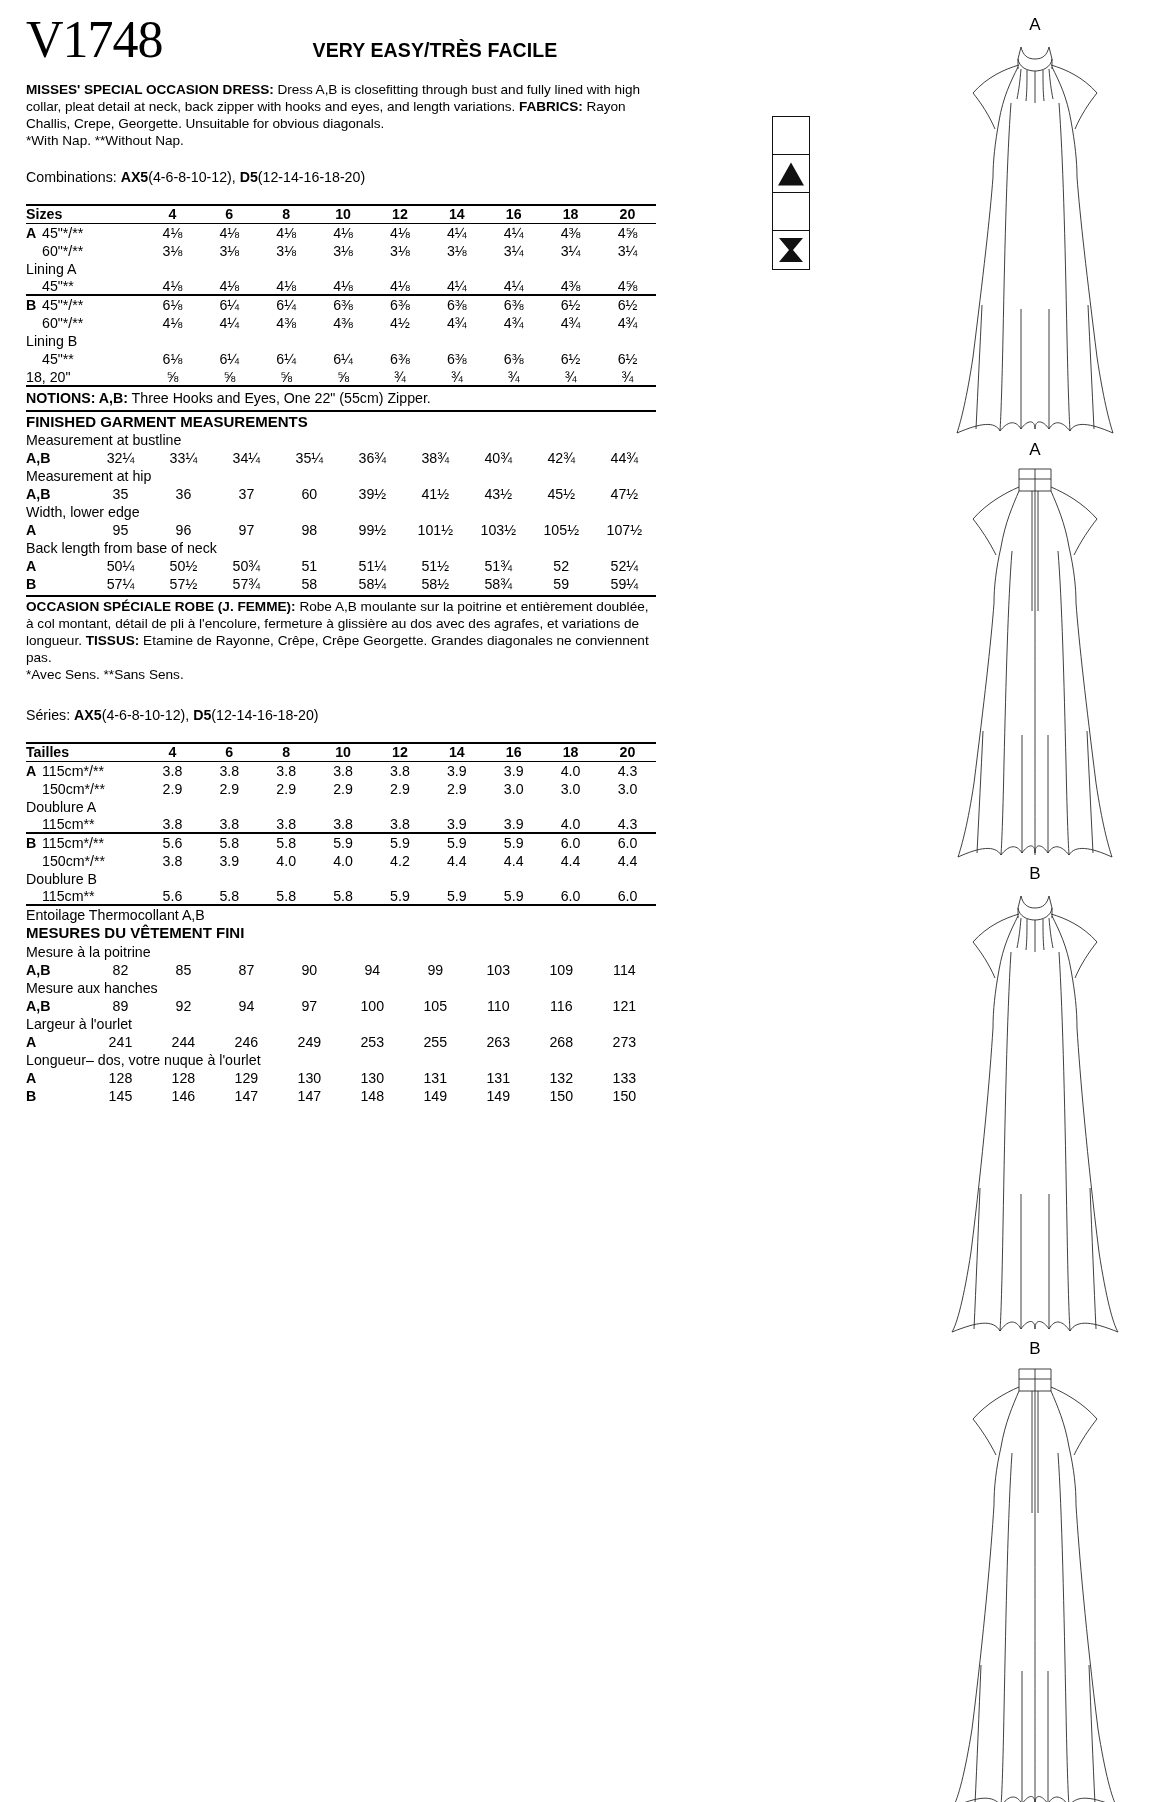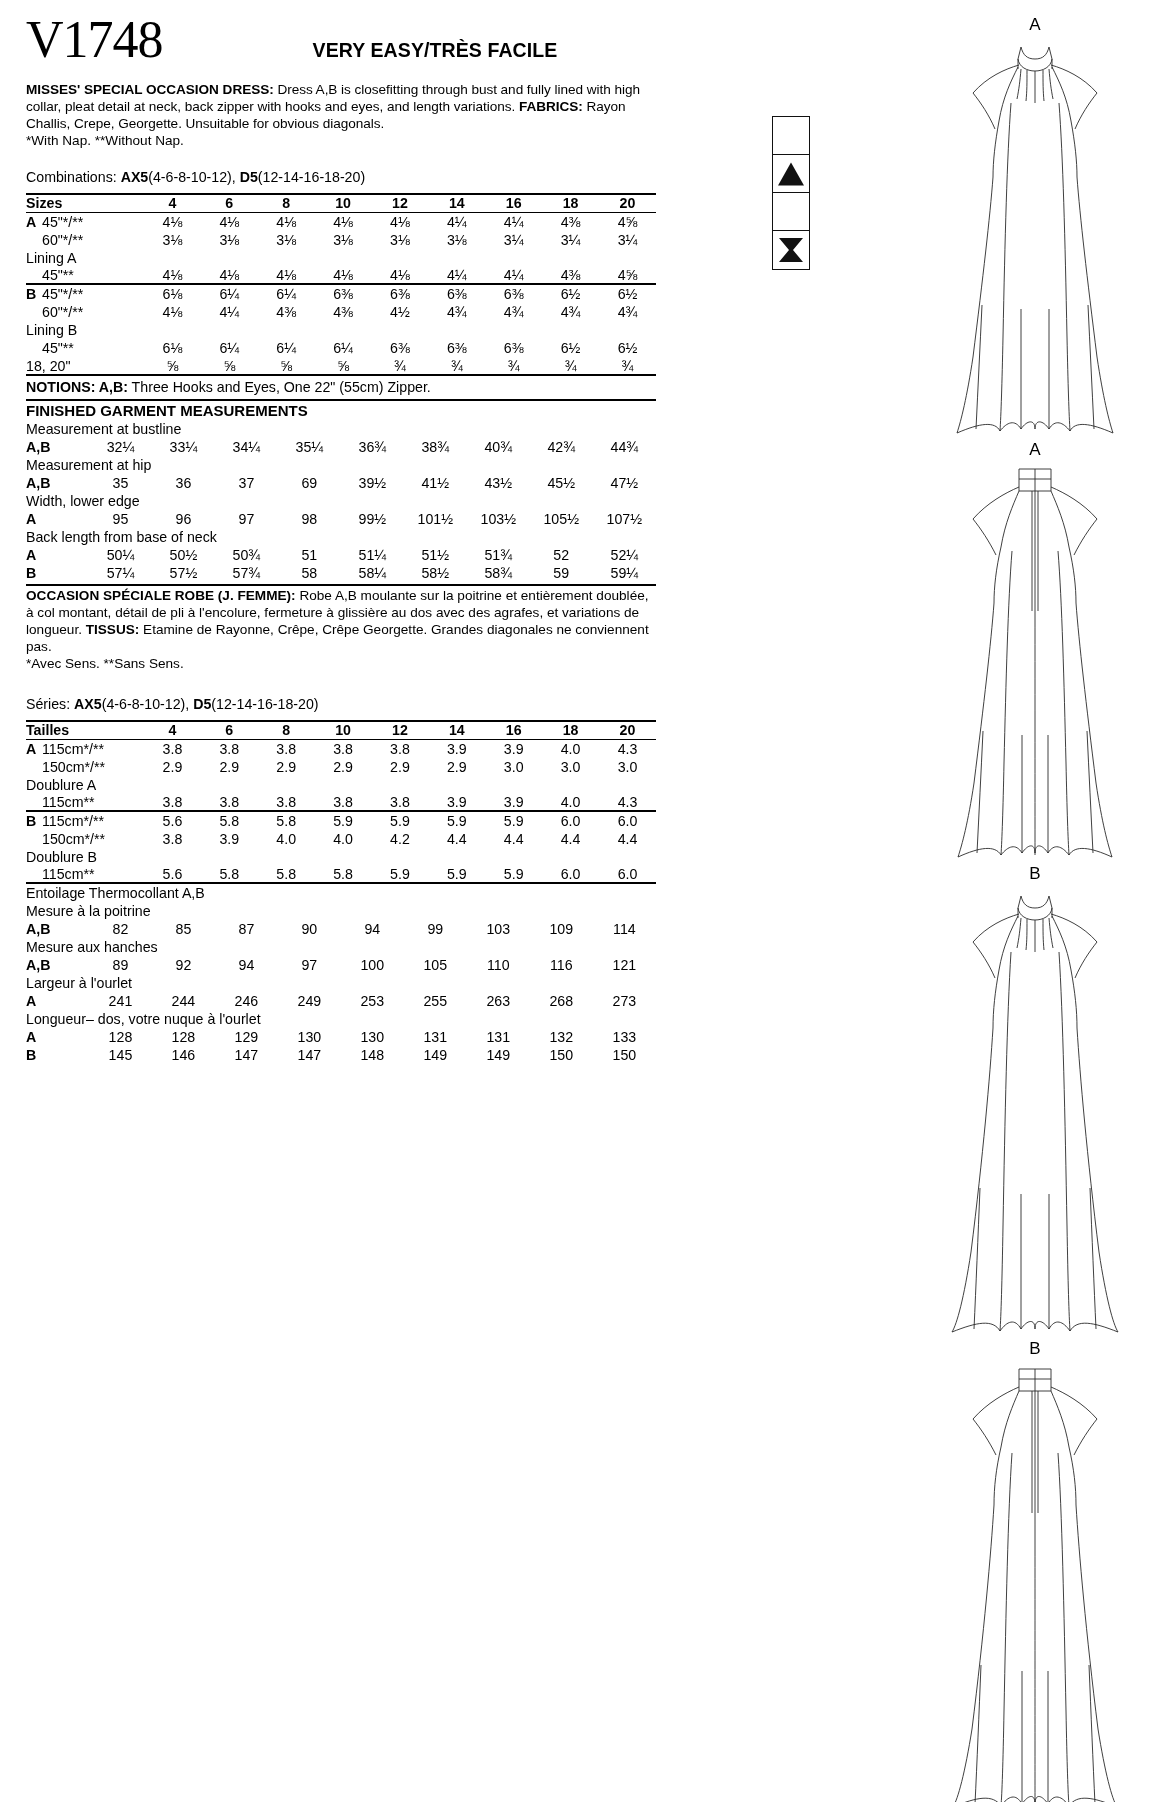--- a/index.html
+++ b/index.html
@@ -45,21 +45,21 @@
     line-height: 1.245;
     letter-spacing: -0.05px;
   }
   .desc b { font-weight: 700; }
   .nap-line { font-size: 13.6px; line-height: 1.245; }
 
   .combos {
     margin-top: 18px;
     font-size: 14.2px;
     line-height: 1.3;
-    padding-bottom: 7px;
+    padding-bottom: 18px;
   }
   .combos b { font-weight: 700; }
 
   
   table.yard {
     width: 630px;
     border-collapse: collapse;
     font-size: 14.2px;
     table-layout: fixed;
   }
@@ -312,21 +312,21 @@
         <td>44¾</td>
       </tr>
       <tr>
             <td class="lbl subhead" colspan="10">Measurement at hip</td>
           </tr>
       <tr>
         <td class="lbl" style="font-weight:700">A,B</td>
         <td>35</td>
         <td>36</td>
         <td>37</td>
-        <td>69</td>
+        <td>60</td>
         <td>39½</td>
         <td>41½</td>
         <td>43½</td>
         <td>45½</td>
         <td>47½</td>
       </tr>
       <tr>
             <td class="lbl subhead" colspan="10">Width, lower edge</td>
           </tr>
       <tr>
@@ -472,20 +472,21 @@
         <td>6.0</td>
         <td>6.0</td>
       </tr>
       <tr class="sec-head rule-top">
         <td class="lbl" colspan="10">Entoilage Thermocollant A,B</td>
       </tr>
     </tbody>
       </table>
 
 
+    <div class="fgm-title">MESURES DU VÊTEMENT FINI</div>
 
     <table class="yard">
       <tbody>
           <tr>
             <td class="lbl subhead" colspan="10">Mesure à la poitrine</td>
           </tr>
       <tr>
         <td class="lbl" style="font-weight:700">A,B</td>
         <td>82</td>
         <td>85</td>

